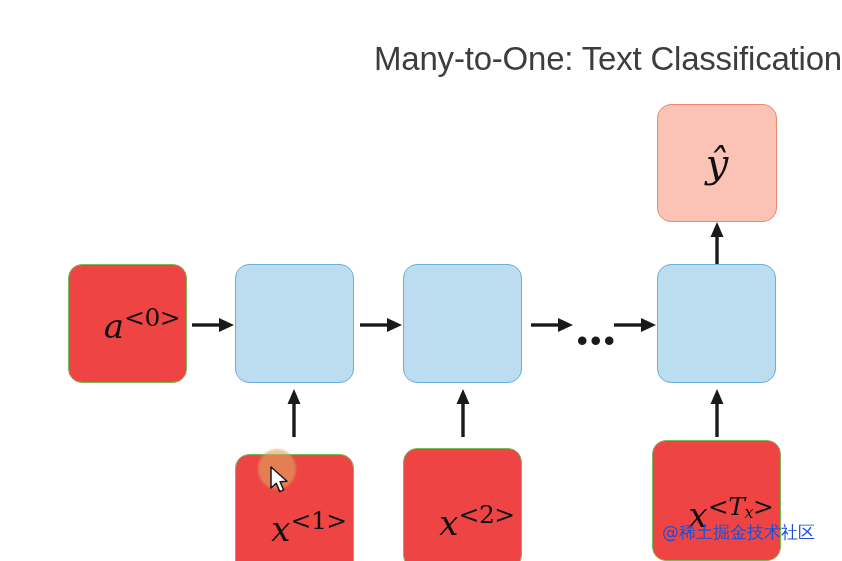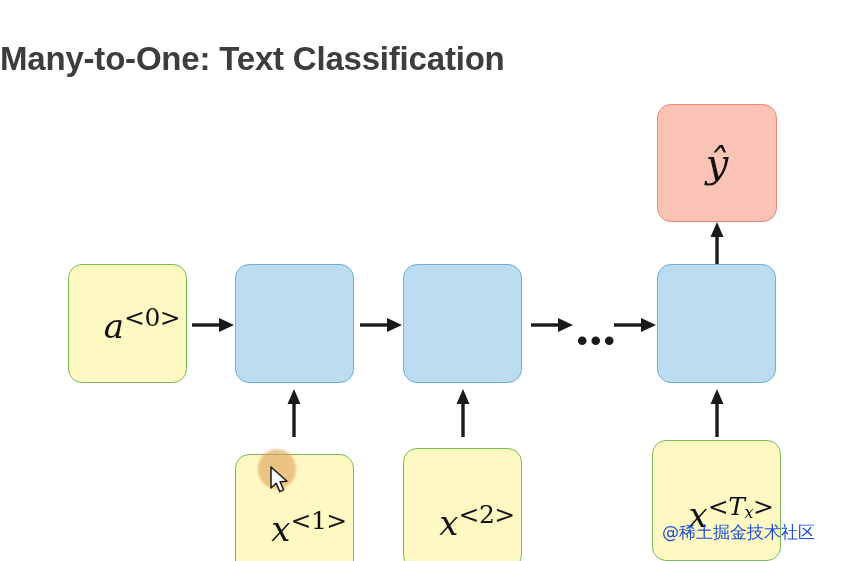--- a/index.html
+++ b/index.html
@@ -15,40 +15,40 @@
     overflow: hidden;
     font-family: "Liberation Sans", sans-serif;
   }
 
   
   #title {
     position: absolute;
     left: 0;
     top: 40px;
     width: 842px;
-    text-align: left;
+    text-align: right;
     font-family: "Liberation Sans", sans-serif;
-    font-weight: bold;
+    font-weight: normal;
     font-size: 33px;
     letter-spacing: -0.2px;
     color: #3d3d3d;
     white-space: nowrap;
   }
 
   
   .box {
     position: absolute;
     box-sizing: border-box;
     border-radius: 14px;
     display: flex;
     align-items: center;
     justify-content: center;
   }
   .box-green {
-    background: #fef9c3;
+    background: #ef4444;
     border: 1.6px solid #74bd58;
     padding-left: 29px;
   }
   .box-blue {
     background: #bcdcf0;
     border: 1.6px solid #6aaedb;
   }
   .box-pink {
     background: #fac3b6;
     border: 1.6px solid #ef8674;

